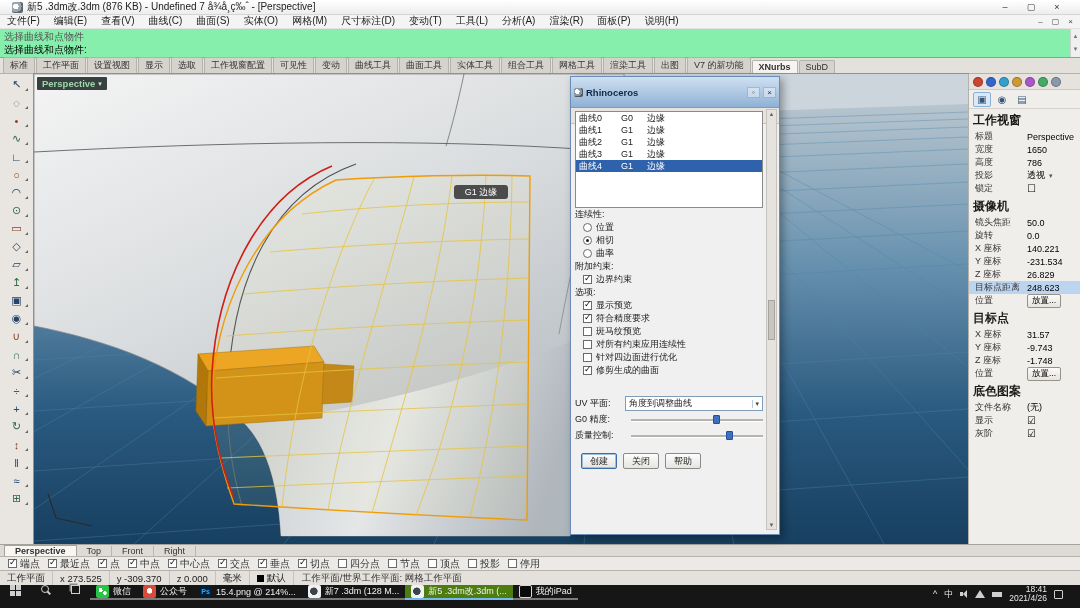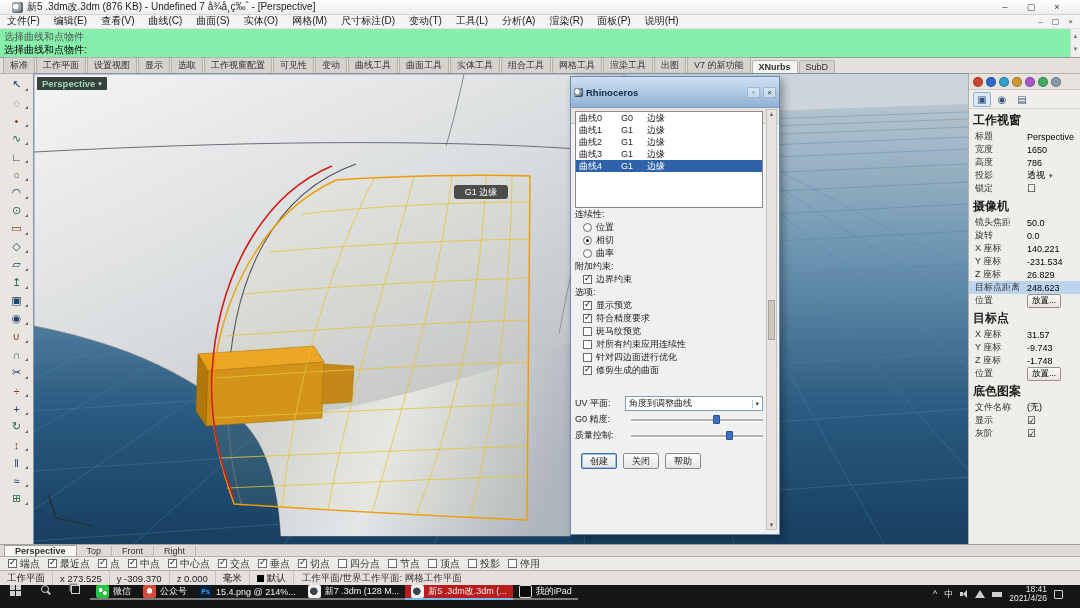--- a/index.html
+++ b/index.html
@@ -115,21 +115,21 @@
 
 .taskbar{position:absolute;left:0;right:0;bottom:0;height:23px;background:#161616;display:flex;align-items:flex-start;color:#e8e8e8}
 .tb-start,.tb-btn{width:30px;display:flex;align-items:center;justify-content:center}
 .winlogo{width:5px;height:5px;background:#cfcfcf;box-shadow:6px 0 0 #cfcfcf,0 6px 0 #cfcfcf,6px 6px 0 #cfcfcf;margin-right:6px;margin-bottom:6px}
 .search-ico{width:8px;height:8px;border:1.5px solid #cfcfcf;border-radius:50%;position:relative}
 .search-ico::after{content:"";position:absolute;width:4px;height:1.5px;background:#cfcfcf;transform:rotate(45deg);right:-3px;bottom:-1px}
 .tv-ico{width:9px;height:9px;border:1px solid #cfcfcf;box-shadow:-2px -2px 0 -0.5px #8a8a8a}
 .tb-apps{display:flex;align-items:stretch}
 .tb-app{display:flex;align-items:center;gap:4px;padding:0 6px;max-width:118px;border-bottom:2px solid transparent;font-size:9px;color:#f0f0f0}
 .tb-app.open{border-bottom-color:#7a7a7a}
-.tb-app.active{background:#b91c1c;border-bottom-color:#76b9ed}
+.tb-app.active{background:#4d7c0f;border-bottom-color:#76b9ed}
 .tb-app .lbl{white-space:nowrap;overflow:hidden}
 .tb-ico{width:13px;height:13px;border-radius:2px;flex:0 0 auto}
 .tb-ico.wechat{background:#28c445;background-image:radial-gradient(circle at 35% 40%,#fff 0 2px,transparent 2px),radial-gradient(circle at 68% 62%,#fff 0 1.6px,transparent 2px)}
 .tb-ico.chat{background:#d84a3a;background-image:radial-gradient(circle at 50% 45%,#fff 0 2.5px,transparent 3px)}
 .tb-ico.ps{background:#001e36;position:relative}
 .tb-ico.ps::after{content:"Ps";position:absolute;inset:0;color:#31a8ff;font-size:7px;font-weight:bold;display:flex;align-items:center;justify-content:center}
 .tb-ico.rhino{background:#f2f2f2;background-image:radial-gradient(circle at 45% 48%,#3c444b 0 3.5px,transparent 4px)}
 .tb-ico.ipad{background:#0a0a0a;border:1px solid #d8d8d8;border-radius:2px}
 .tb-tray{margin-left:auto;display:flex;align-items:center;gap:7px;padding:0 6px}
 .tray-txt{font-size:9px;color:#e4e4e4}

